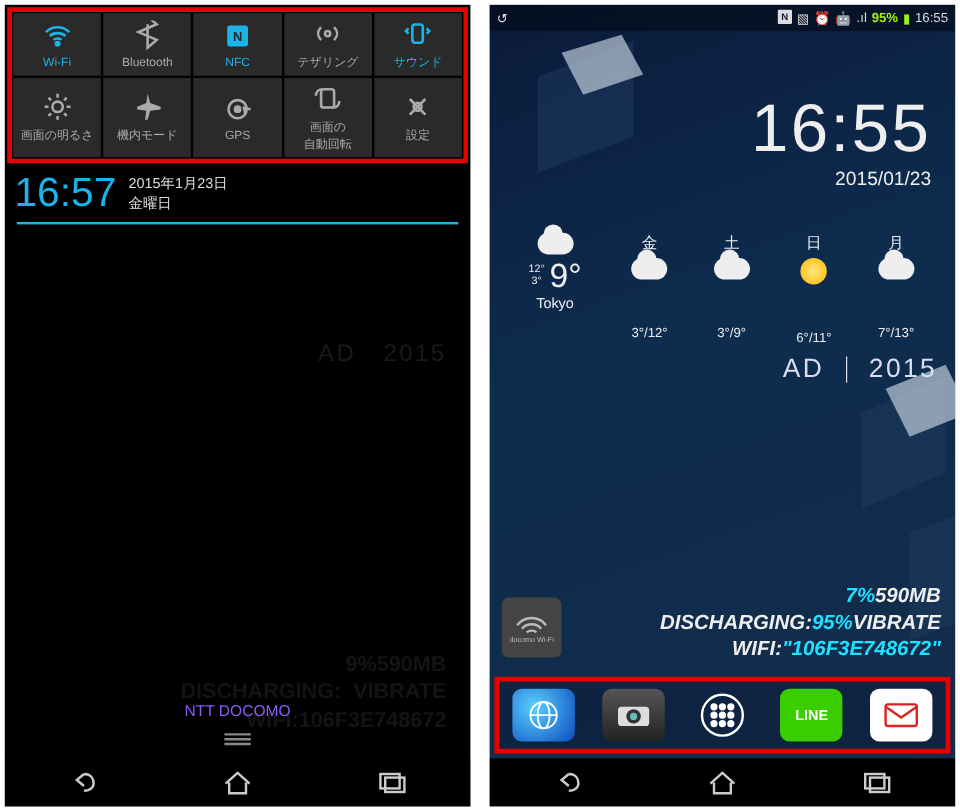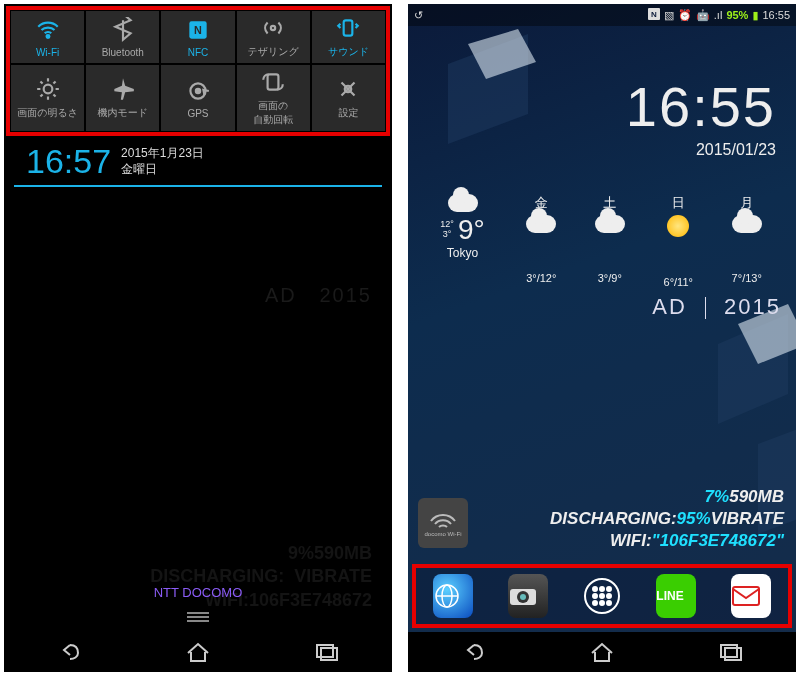--- a/index.html
+++ b/index.html
@@ -42,21 +42,21 @@
   }
   .toggle-cell.active { color: #1bb3e8; }
   .toggle-cell .ico {
     width: 26px; height: 26px;
     display: flex; align-items: center; justify-content: center;
   }
   .toggle-cell .ico svg { width: 100%; height: 100%; }
   .left .clock-row {
     display: flex;
     align-items: center;
-    padding: 4px 22px;
+    padding: 4px 8px;
     gap: 10px;
   }
   .left .clock-row .time {
     color: #1bb3e8;
     font-size: 34px;
     font-weight: 300;
   }
   .left .clock-row .date {
     color: #ddd;
     font-size: 12px;
@@ -206,23 +206,23 @@
     position: absolute;
     bottom: 44px; left: 4px; right: 4px;
     height: 64px;
     border: 4px solid #e60000;
     display: flex;
     align-items: center;
     justify-content: space-around;
     background: rgba(0,0,30,.2);
   }
   .right .dock-icon {
-    width: 40px; height: 44px;
+    width: 52px; height: 44px;
     border-radius: 8px;
-    display: flex; align-items: center; justify-content: flex-start;
+    display: flex; align-items: center; justify-content: center;
   }
   
   .navbar {
     position: absolute;
     bottom: 0; left: 0; right: 0;
     height: 40px;
     background: #000;
     display: flex;
     align-items: center;
     justify-content: space-around;

